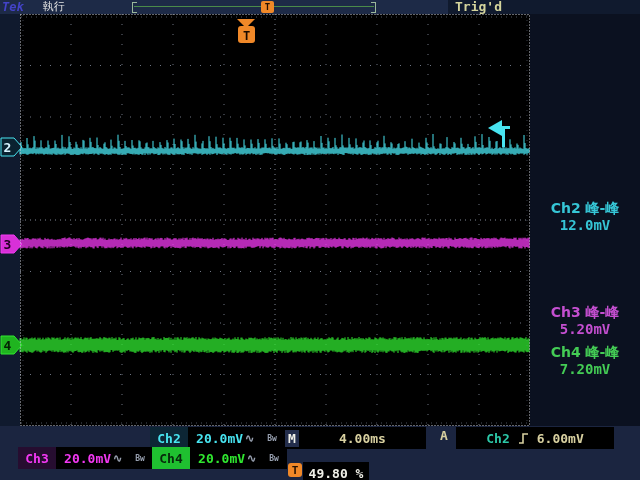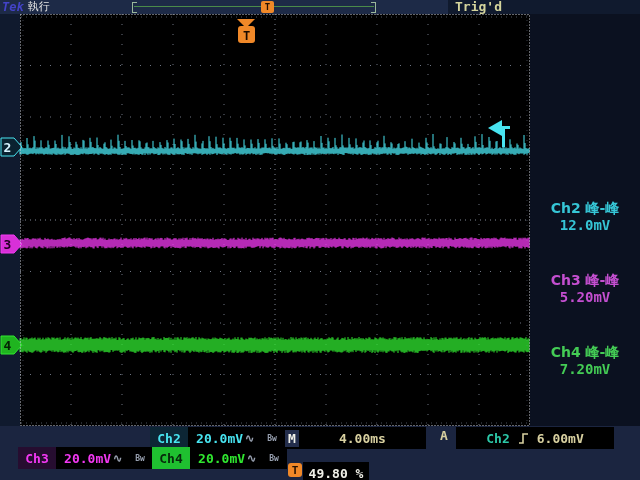--- a/index.html
+++ b/index.html
@@ -1,20 +1,20 @@
 <!DOCTYPE html>
 <html><head>
 <meta charset="utf-8">
 <style>
   html,body{margin:0;padding:0;background:#000;}
   .screen{position:relative;width:640px;height:480px;background:#101a2e;overflow:hidden;
           font-family:"DejaVu Sans Mono","Liberation Mono",monospace;-webkit-font-smoothing:none;}
   
   .brand-box{position:absolute;left:0;top:0;width:77px;height:14px;background:#1d2a47;
-             display:flex;align-items:center;gap:4px;padding-left:2px;box-sizing:border-box;}
+             display:flex;align-items:center;gap:19px;padding-left:2px;box-sizing:border-box;}
   .brand{color:#4343c8;font-weight:bold;font-style:italic;font-size:12px;line-height:14px;}
   .run-status{color:#e2e2e2;font-size:11px;line-height:14px;font-family:"DejaVu Sans",sans-serif;}
   .rv-strip{position:absolute;left:77px;top:0;width:371px;height:14px;background:#1d2a47;}
   .rv-line{position:absolute;left:57px;top:6px;width:240px;height:1px;background:#4a8a4a;}
   .rv-bracket{position:absolute;top:2px;width:4px;height:9px;border-top:1px solid #9ab89a;border-bottom:1px solid #9ab89a;}
   .rv-bracket.l{left:55px;border-left:1px solid #9ab89a;}
   .rv-bracket.r{left:294px;border-right:1px solid #9ab89a;}
   .rv-trig{position:absolute;left:184px;top:1px;width:13px;height:12px;background:#f08828;border-radius:2px;
            color:#251000;font-size:9px;font-weight:bold;display:flex;align-items:center;justify-content:center;}
   .trigd{position:absolute;left:455px;top:0;height:14px;color:#d4d49c;font-size:13px;line-height:14px;font-weight:bold;}
@@ -108,21 +108,21 @@
       <rect x="502" y="115" width="3" height="18" fill="#48e4f0"></rect>
     </g>
   </svg>
 
   <div class="right-col">
     <div class="meas" style="top:186px">
       <div class="lbl" style="color: rgb(54, 198, 214);">Ch2 峰-峰</div>
       <div style="color: rgb(54, 198, 214);">12.0mV</div>
     </div>
     <div class="meas" style="top:258px">
-      <div class="lbl" style="color: rgb(196, 79, 208);">Ch3 峰-峰</div>
+      <div class="lbl" style="color: rgb(196, 79, 208); margin-top: 32px;">Ch3 峰-峰</div>
       <div style="color: rgb(196, 79, 208);">5.20mV</div>
     </div>
     <div class="meas" style="top:330px">
       <div class="lbl" style="color: rgb(68, 204, 85);">Ch4 峰-峰</div>
       <div style="color: rgb(68, 204, 85);">7.20mV</div>
     </div>
   </div>
 
   <div class="bottombar">
 

